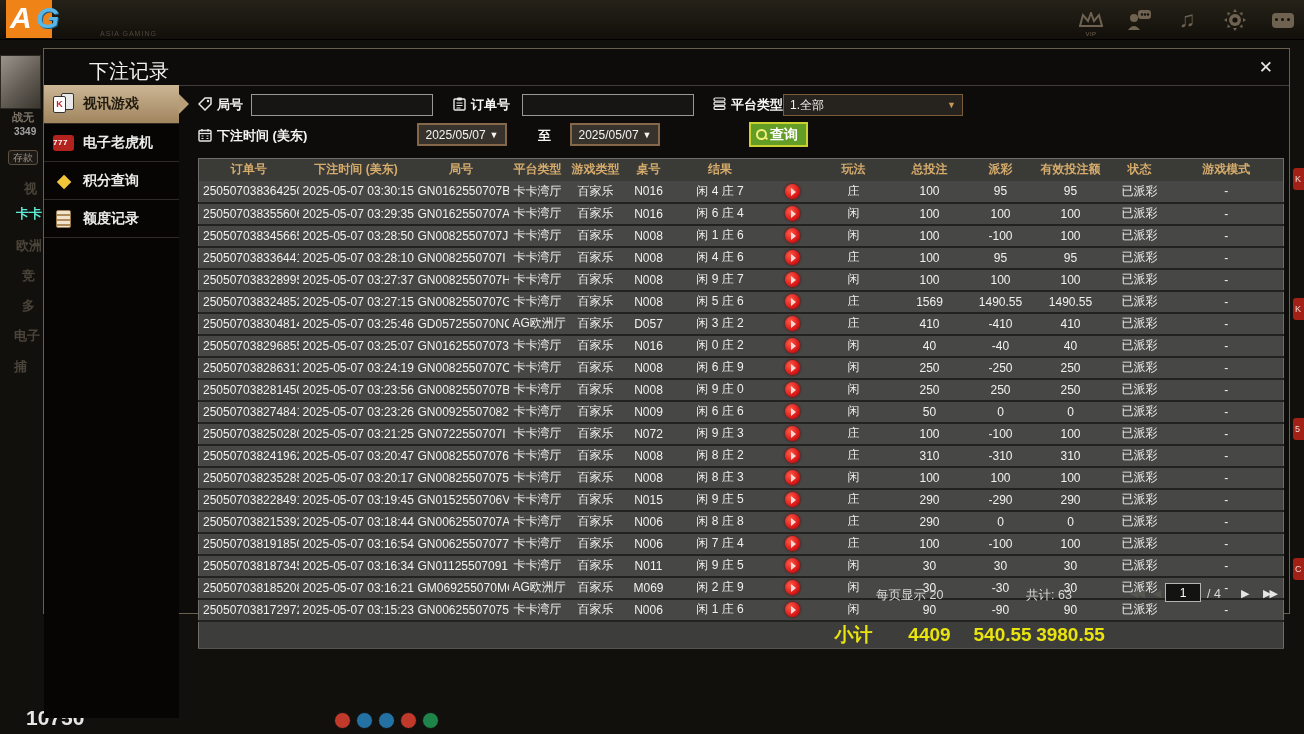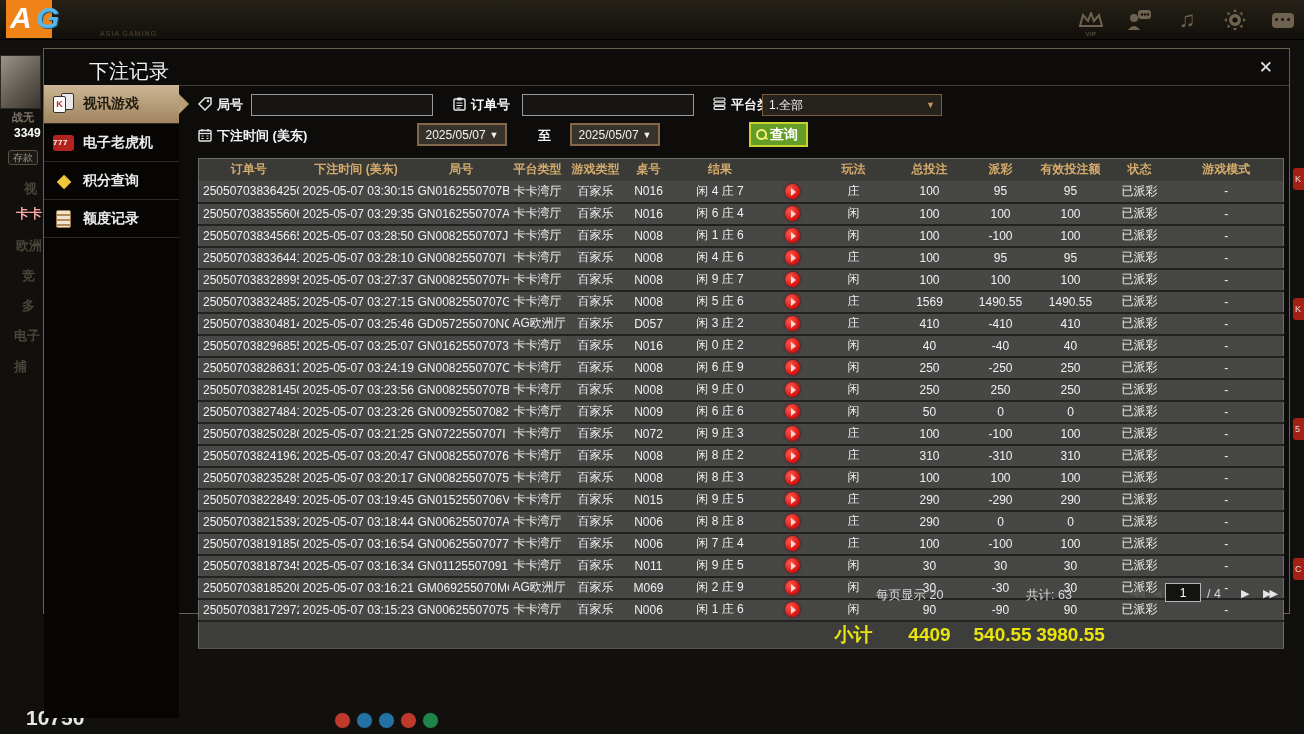--- a/index.html
+++ b/index.html
@@ -23,24 +23,24 @@
   .bubble:after{content:"";position:absolute;left:4px;bottom:-4px;border:4px solid transparent;border-top-color:#6f6250;}
   .bubble .dots{position:absolute;left:3px;top:5px;width:16px;display:flex;gap:3px;}
   .bubble .dots i{width:3px;height:3px;border-radius:50%;background:#15120e;}
   .musicnote{font-size:22px;line-height:22px;color:#6f6250;}
 
   
   .bgfrag{position:absolute;color:#7c7468;}
   .avatar{position:absolute;left:0;top:55px;width:41px;height:54px;
     background:linear-gradient(135deg,#9a948c,#5d574f 60%,#3a362f);border:1px solid #2c2923;}
   .bg-smalltext{font-size:11px;font-weight:bold;}
-  .bg-orange{color:#ffffff;font-weight:bold;font-size:12px;}
+  .bg-orange{color:#a3a3a3;font-weight:bold;font-size:10px;}
   .bg-chip{border:1px solid #5c5140;border-radius:3px;padding:1px 4px;font-size:10px;color:#9a9286;background:#1d1a15;}
   .bg-tabtxt{font-size:13px;font-weight:bold;color:#4b443a;}
-  .bg-tabtxt.lit{color:#fca5a5;}
+  .bg-tabtxt.lit{color:#5eead4;}
   .bg-num{position:absolute;left:26px;top:706px;font-size:21px;font-weight:bold;color:#e8e8e8;}
   .bg-circles{position:absolute;left:334px;top:712px;display:flex;gap:5px;}
   .bg-circles i{width:17px;height:17px;border-radius:50%;display:block;border:1px solid #111;}
   .bg-redtag{position:absolute;right:0;width:11px;height:22px;background:#a32017;border-radius:3px 0 0 3px;
     color:#e7d9ce;font-size:9px;overflow:hidden;padding-left:2px;line-height:22px;}
 
   
   .modal{position:absolute;left:43px;top:48px;width:1247px;height:566px;
     background:#0d0c0a;border:1px solid #69604f;}
   .m-title{position:absolute;left:45px;top:9px;font-size:20px;color:#f2f2f2;}
@@ -238,21 +238,21 @@
       <div class="f-label" style="position:absolute;left:534px;top:11px;">
         <span class="f-ic">
           <svg width="13" height="13" viewBox="0 0 13 13">
               <rect x="1" y="1" width="11" height="3" rx="1.3" fill="none" stroke="#e8e8e8" stroke-width="1.2"></rect>
               <rect x="1" y="5.2" width="11" height="3" rx="1.3" fill="none" stroke="#e8e8e8" stroke-width="1.2"></rect>
               <rect x="1" y="9.4" width="11" height="3" rx="1.3" fill="none" stroke="#e8e8e8" stroke-width="1.2"></rect>
             </svg>
         </span>
         <span>平台类型</span>
       </div>
-      <div class="f-select" style="left:583px;top:9px;width:180px;justify-content:center;">
+      <div class="f-select" style="left:604px;top:9px;width:180px;justify-content:center;">
         <span>1.全部</span>
         <span class="car">▼</span>
       </div>
 
       <div class="f-label" style="position:absolute;left:19px;top:42px;">
         <span class="f-ic">
           <svg width="14" height="14" viewBox="0 0 14 14">
               <rect x="1" y="2.5" width="12" height="10.5" rx="1" fill="none" stroke="#e8e8e8" stroke-width="1.4"></rect>
               <path d="M1 5.5 h12" stroke="#e8e8e8" stroke-width="1.2"></path>
               <path d="M4 1 v2.5 M10 1 v2.5" stroke="#e8e8e8" stroke-width="1.4"></path>

